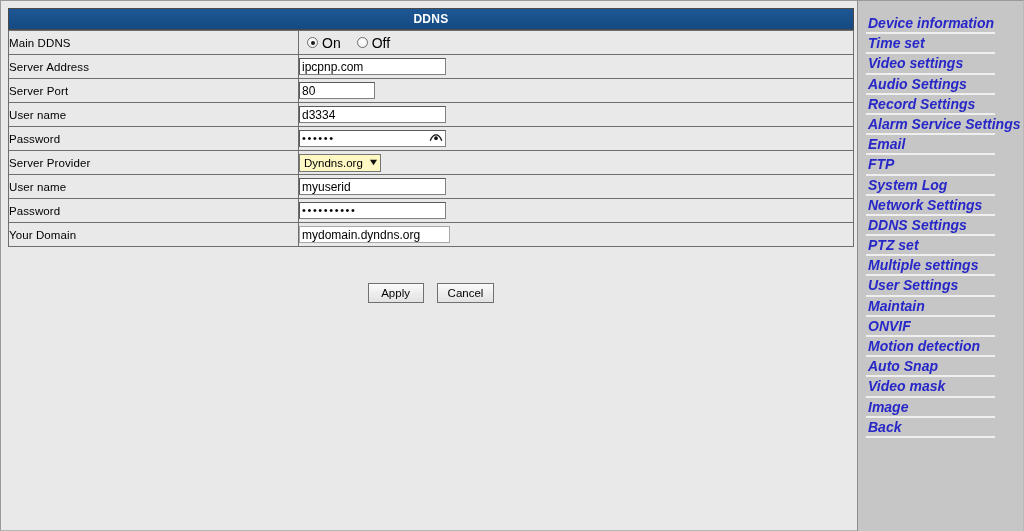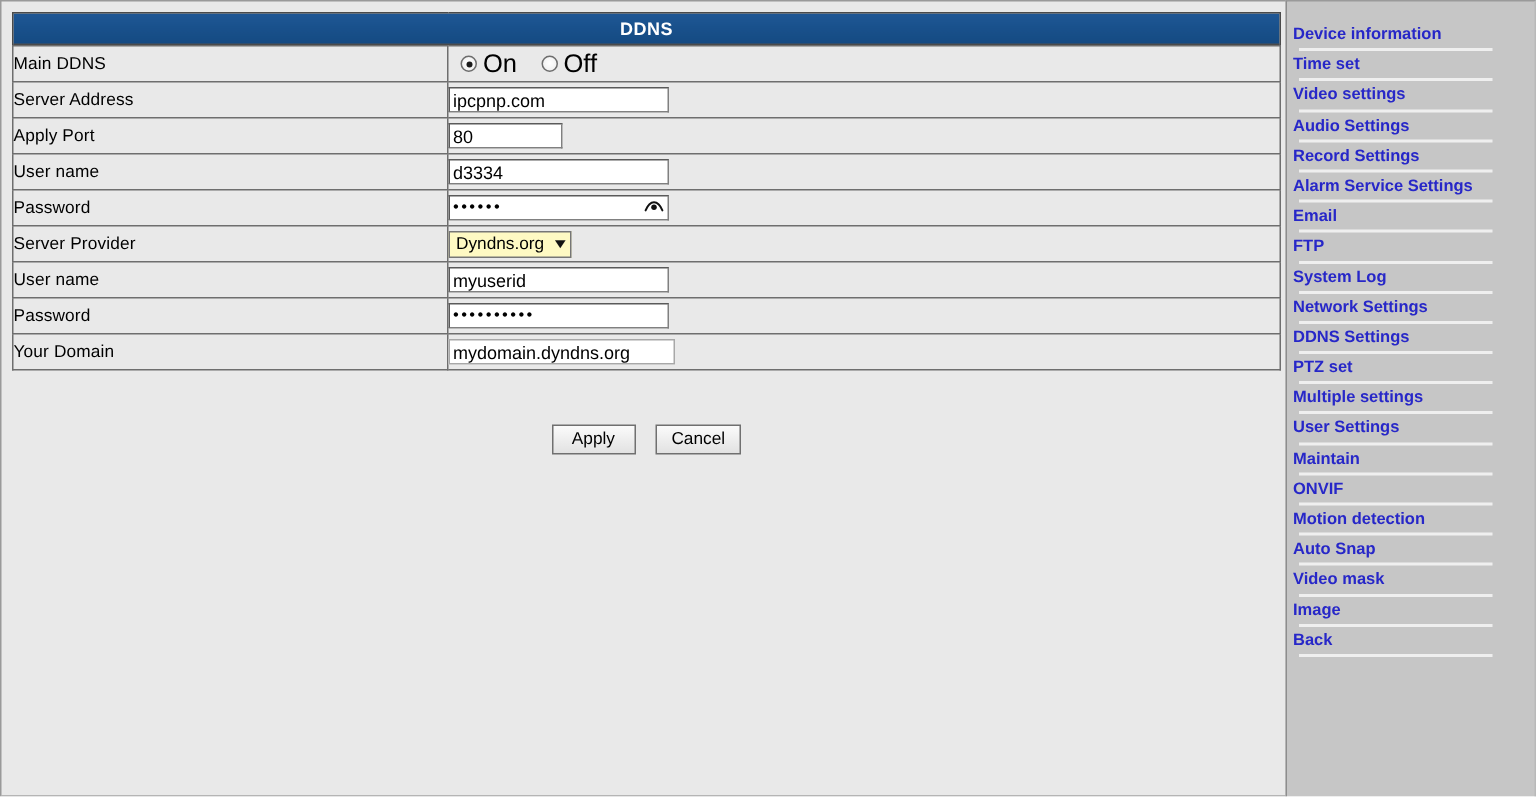--- a/index.html
+++ b/index.html
@@ -155,21 +155,21 @@
   .radio.checked::after {
     content: "";
     position: absolute;
     left: 2.5px;
     top: 2.5px;
     width: 4px;
     height: 4px;
     border-radius: 50%;
     background: #1a1a1a;
   }
-  .radio-label { font-size: 17px; color: #000; cursor: pointer; }
+  .radio-label { font-size: 14px; color: #000; cursor: pointer; }
 
   
   .sel {
     height: 18px;
     width: 82px;
     border: 1px solid #767676;
     background: #fef9c3;
     font-family: "Liberation Sans", sans-serif;
     font-size: 11.5px;
     color: #000;
@@ -219,27 +219,28 @@
     border-left: 1px solid #8d8d8d;
     border-top: 1px solid #9a9a9a;
     border-right: 1px solid #b9b9b9;
     padding: 14px 0 0 0;
     position: relative;
   }
   .nav-item {
     display: block;
     height: 20.2px;
     line-height: 17px;
-    padding-left: 4px;
-    font-size: 11px;
+    padding-left: 10px;
+    font-size: 14px;
     font-weight: bold;
     color: #2727c8;
     cursor: pointer;
     position: relative;
     white-space: nowrap;
+    font-style: italic;
   }
   .nav-item::after {
     content: "";
     position: absolute;
     left: 8px;
     right: 28px;
     bottom: 1px;
     height: 2px;
     background: #efefef;
   }
@@ -278,21 +279,21 @@
         </tr>
 
         <tr>
           <td class="lbl">Server Address</td>
           <td class="val">
             <input class="txt w-addr" type="text" value="ipcpnp.com" style="">
           </td>
         </tr>
 
         <tr>
-          <td class="lbl">Apply Port</td>
+          <td class="lbl">Server Port</td>
           <td class="val">
             <input class="txt w-port" type="text" value="80" style="">
           </td>
         </tr>
 
         <tr>
           <td class="lbl">User name</td>
           <td class="val">
             <input class="txt w-user" type="text" value="d3334" style="">
           </td>

